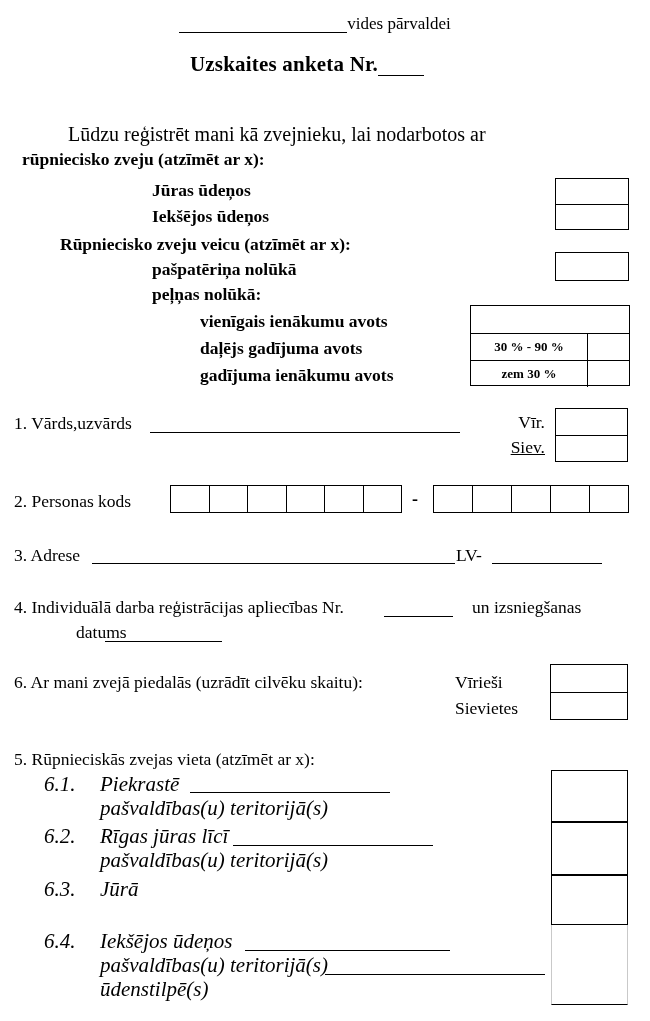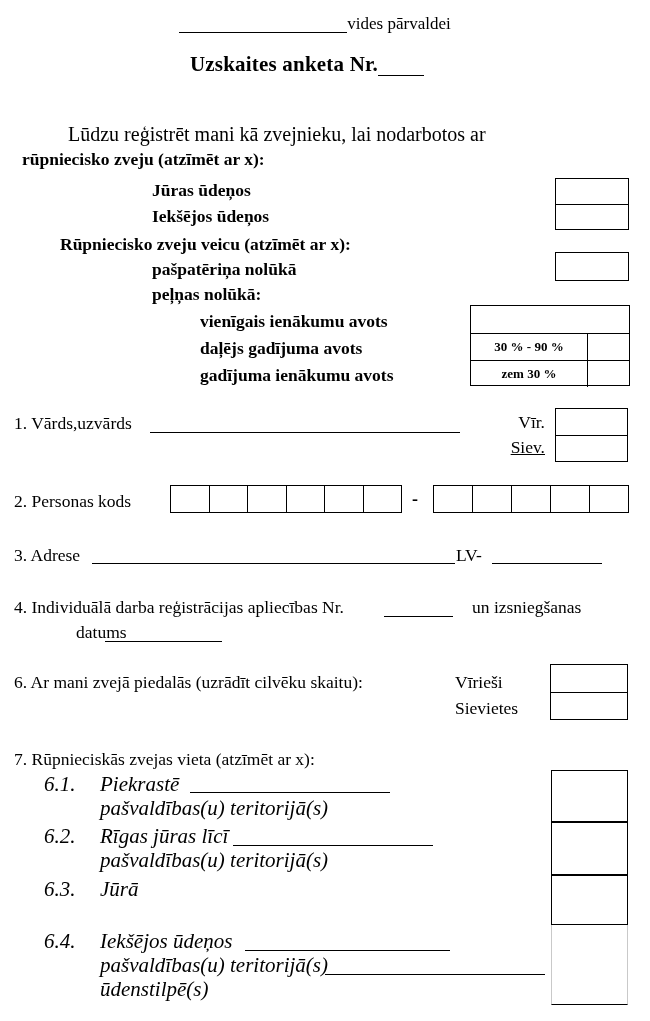--- a/index.html
+++ b/index.html
@@ -245,21 +245,21 @@
 
   <div class="abs item" style="left:14px;top:670px;">6. Ar mani zvejā piedalās (uzrādīt cilvēku skaitu):</div>
   <div class="abs item" style="left:455px;top:670px;">Vīrieši</div>
   <div class="abs item" style="left:455px;top:696px;">Sievietes</div>
 
   <div class="abs box-split-h box-faint" style="left:550px;top:664px;width:78px;height:56px;">
     <div></div>
     <div></div>
   </div>
 
-  <div class="abs item" style="left:14px;top:747px;">7. Rūpnieciskās zvejas vieta (atzīmēt ar x):</div>
+  <div class="abs item" style="left:14px;top:747px;">5. Rūpnieciskās zvejas vieta (atzīmēt ar x):</div>
 
   <div class="abs sub-label" style="left:44px;top:772px;">6.1.</div>
   <div class="abs sub-label" style="left:100px;top:772px;">Piekrastē</div>
   <div class="abs" style="left:190px;top:792px;width:200px;border-bottom:1.5px solid #000;"></div>
   <div class="abs sub-label" style="left:100px;top:796px;">pašvaldības(u) teritorijā(s)</div>
 
   <div class="abs sub-label" style="left:44px;top:824px;">6.2.</div>
   <div class="abs sub-label" style="left:100px;top:824px;">Rīgas jūras līcī</div>
   <div class="abs" style="left:233px;top:845px;width:200px;border-bottom:1.5px solid #000;"></div>
   <div class="abs sub-label" style="left:100px;top:848px;">pašvaldības(u) teritorijā(s)</div>

